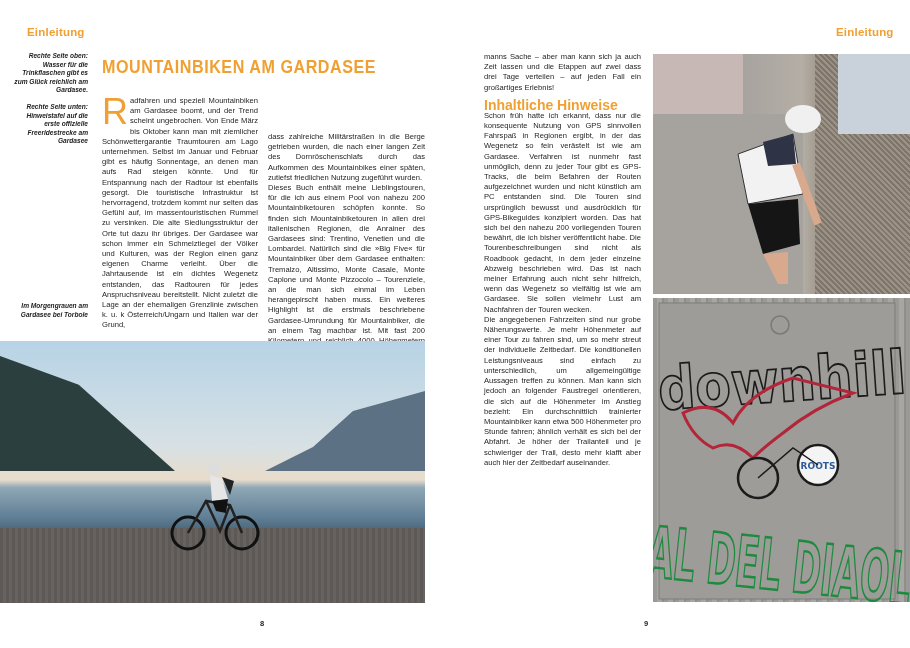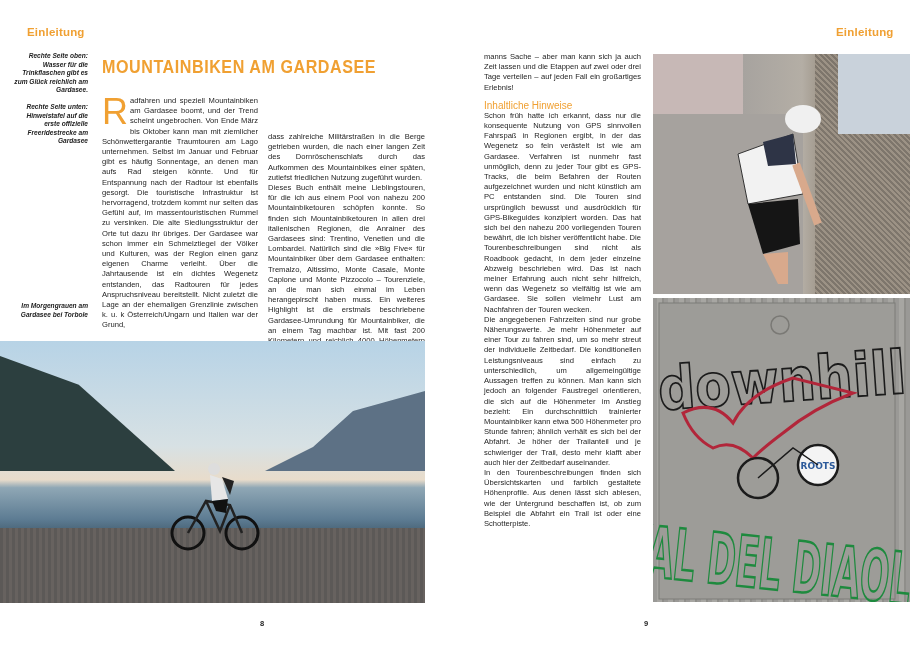--- a/index.html
+++ b/index.html
@@ -37,21 +37,21 @@
   .col1 { left: 102px; top: 96px; width: 156px; }
   .col2 { left: 268px; top: 96px; width: 157px; margin-top: 36px; }
   .col3 { left: 484px; top: 52px; width: 157px; }
 
   .dropcap {
     float: left; font-family: "Liberation Sans", sans-serif; font-size: 36px; line-height: 30px;
     color: #f0a032; margin: 1px 2px 0 0; font-weight: normal;
   }
 
   .subhead {
-    font-family: "Liberation Sans", sans-serif; font-weight: normal; font-size: 10px;
+    font-family: "Liberation Sans", sans-serif; font-weight: bold; font-size: 14px;
     color: #f0a032; margin-top: 7px; line-height: 11px;
   }
 
   .page-number {
     position: absolute; top: 619px; font-family: "Liberation Sans", sans-serif;
     font-weight: bold; font-size: 7.5px; color: #222;
   }
   .page-number.left { left: 260px; }
   .page-number.right { left: 644px; }
 
@@ -97,25 +97,24 @@
   <div class="col col1">
     <p><span class="dropcap">R</span><span>adfahren und speziell Mountainbiken am Gardasee boomt, und der Trend scheint ungebrochen. Von Ende März bis Oktober kann man mit ziemlicher Schönwettergarantie Traumtouren am Lago unternehmen. Selbst im Januar und Februar gibt es häufig Sonnentage, an denen man aufs Rad steigen könnte. Und für Entspannung nach der Radtour ist ebenfalls gesorgt. Die touristische Infrastruktur ist hervorragend, trotzdem kommt nur selten das Gefühl auf, im massentouristischen Rummel zu versinken. Die alte Siedlungsstruktur der Orte tut dazu ihr übriges. Der Gardasee war schon immer ein Schmelztiegel der Völker und Kulturen, was der Region einen ganz eigenen Charme verleiht. Über die Jahrtausende ist ein dichtes Wegenetz entstanden, das Radtouren für jedes Anspruchsniveau bereitstellt. Nicht zuletzt die Lage an der ehemaligen Grenzlinie zwischen k. u. k Österreich/Ungarn und Italien war der Grund,</span></p>
   </div>
 
   <div class="col col2">
     <p>dass zahlreiche Militärstraßen in die Berge getrieben wurden, die nach einer langen Zeit des Dornröschenschlafs durch das Aufkommen des Mountainbikes einer späten, zutiefst friedlichen Nutzung zugeführt wurden.</p>
     <p>Dieses Buch enthält meine Lieblingstouren, für die ich aus einem Pool von nahezu 200 Mountainbiketouren schöpfen konnte. So finden sich Mountainbiketouren in allen drei italienischen Regionen, die Anrainer des Gardasees sind: Trentino, Venetien und die Lombardei. Natürlich sind die »Big Five« für Mountainbiker über dem Gardasee enthalten: Tremalzo, Altissimo, Monte Casale, Monte Caplone und Monte Pizzocolo – Tourenziele, an die man sich einmal im Leben herangepirscht haben muss. Ein weiteres Highlight ist die erstmals beschriebene Gardasee-Umrundung für Mountainbiker, die an einem Tag machbar ist. Mit fast 200 Kilometern und reichlich 4000 Höhenmetern an einem Tag sicher nicht jeder-</p>
   </div>
 
   <div class="col col3">
-    <p>manns Sache – aber man kann sich ja auch Zeit lassen und die Etappen auf zwei oder drei Tage verteilen – auf jeden Fall ein großartiges Erlebnis!</p>
+    <p>manns Sache – aber man kann sich ja auch Zeit lassen und die Etappen auf zwei dass drei Tage verteilen – auf jeden Fall ein großartiges Erlebnis!</p>
     <div class="subhead">Inhaltliche Hinweise</div>
     <p>Schon früh hatte ich erkannt, dass nur die konsequente Nutzung von GPS sinnvollen Fahrspaß in Regionen ergibt, in der das Wegenetz so fein verästelt ist wie am Gardasee. Verfahren ist nunmehr fast unmöglich, denn zu jeder Tour gibt es GPS-Tracks, die beim Befahren der Routen aufgezeichnet wurden und nicht künstlich am PC entstanden sind. Die Touren sind ursprünglich bewusst und ausdrücklich für GPS-Bikeguides konzipiert worden. Das hat sich bei den nahezu 200 vorliegenden Touren bewährt, die ich bisher veröffentlicht habe. Die Tourenbeschreibungen sind nicht als Roadbook gedacht, in dem jeder einzelne Abzweig beschrieben wird. Das ist nach meiner Erfahrung auch nicht sehr hilfreich, wenn das Wegenetz so vielfältig ist wie am Gardasee. Sie sollen vielmehr Lust am Nachfahren der Touren wecken.</p>
     <p>Die angegebenen Fahrzeiten sind nur grobe Näherungswerte. Je mehr Höhenmeter auf einer Tour zu fahren sind, um so mehr streut der individuelle Zeitbedarf. Die konditionellen Leistungsniveaus sind einfach zu unterschiedlich, um allgemeingültige Aussagen treffen zu können. Man kann sich jedoch an folgender Faustregel orientieren, die sich auf die Höhenmeter im Anstieg bezieht: Ein durchschnittlich trainierter Mountainbiker kann etwa 500 Höhenmeter pro Stunde fahren; ähnlich verhält es sich bei der Abfahrt. Je höher der Trailanteil und je schwieriger der Trail, desto mehr klafft aber auch hier der Zeitbedarf auseinander.</p>
-    <p>In den Tourenbeschreibungen finden sich Übersichtskarten und farblich gestaltete Höhenprofile. Aus denen lässt sich ablesen, wie der Untergrund beschaffen ist, ob zum Beispiel die Abfahrt ein Trail ist oder eine Schotterpiste.</p>
   </div>
 
   <div class="photo photo-lake">
     <div class="mtn-left"></div>
     <div class="mtn-right"></div>
     <div class="shore"></div>
     <svg class="bike" viewBox="0 0 90 92">
       <circle cx="18" cy="72" r="16" fill="none" stroke="#111" stroke-width="3"></circle>
       <circle cx="72" cy="72" r="16" fill="none" stroke="#111" stroke-width="3"></circle>
       <path d="M18 72 L36 40 L60 44 L72 72 M36 40 L50 70 L60 44" stroke="#222" stroke-width="2.5" fill="none"></path>

